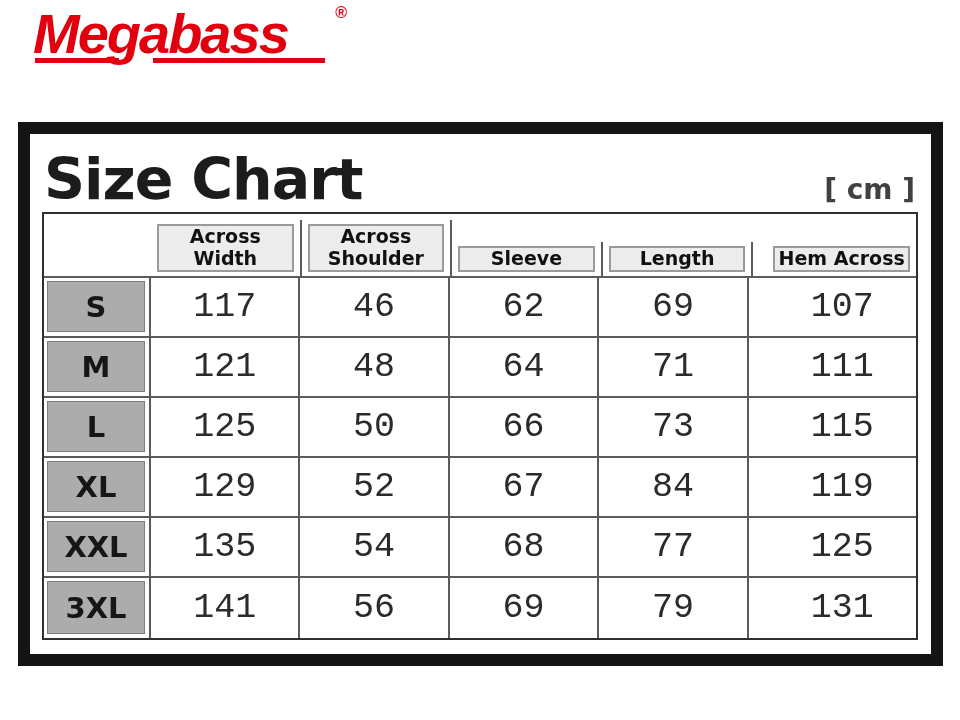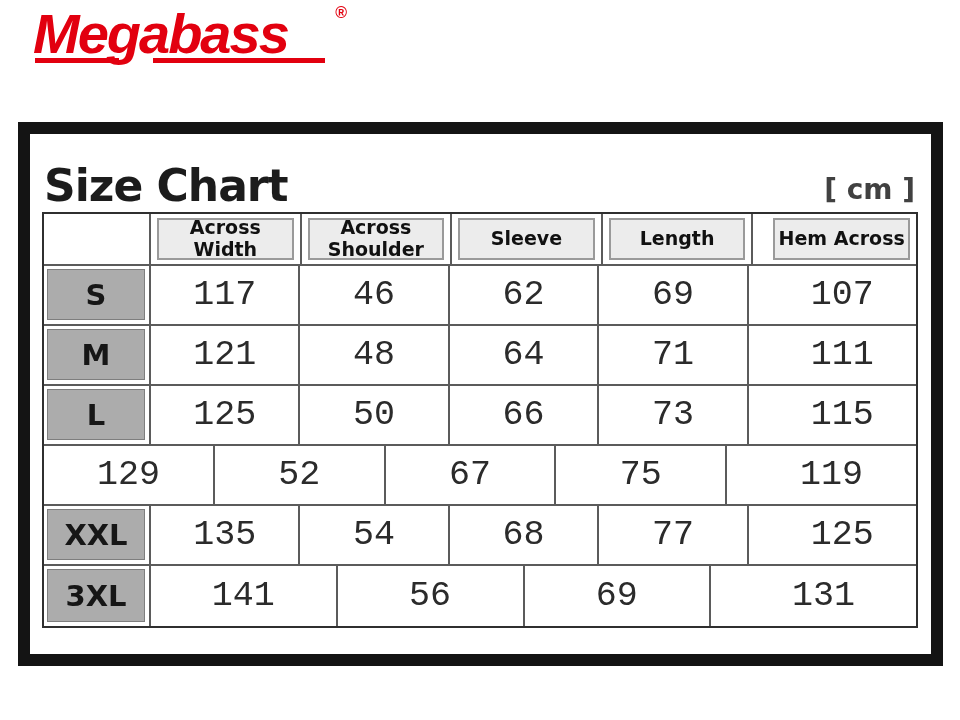--- a/index.html
+++ b/index.html
@@ -34,21 +34,21 @@
     width:925px; height:544px;
     border:12px solid #141414;
     background:#ffffff;
   }
   .chart-header {
     display:flex; justify-content:space-between; align-items:flex-end;
     padding:10px 16px 0 14px; height:74px;
   }
   .chart-title {
     font-family:"DejaVu Sans", sans-serif;
-    font-weight:bold; font-size:44px; line-height:1.0;
+    font-weight:bold; font-size:57px; line-height:1.0;
     letter-spacing:-1px; color:#1c1c1c;
   }
   .unit-label {
     font-family:"DejaVu Sans", sans-serif;
     font-weight:bold; font-size:28px; color:#414141;
     padding-bottom:2px;
   }
 
   
   .size-table {
@@ -60,21 +60,21 @@
   .trow { display:flex; border-bottom:2px solid #5b5b5b; }
   .trow:last-child { border-bottom:none; }
   .cell {
     border-right:2px solid #5b5b5b;
     display:flex; align-items:center; justify-content:center;
     background:#ffffff;
   }
   .cell:last-child { border-right:none;padding-left:20px; }
   .c0 { width:107px; flex:none; }
   .cv { flex:1; }
-  .thead { height:52px; }
+  .thead { height:64px;align-items:flex-end; }
   .tdata { height:60px; }
 
   .head-cell { padding:4px 6px; }
   .head-box {
     width:100%; height:100%;
     background:#ececec; border:2px solid #9a9a9a;
     display:flex; align-items:center; justify-content:center;
     text-align:center;
     font-family:"DejaVu Sans", sans-serif;
     font-weight:bold; font-size:19px; line-height:1.15; color:#111111;
@@ -159,24 +159,27 @@
         <div class="size-box">L</div>
       </div>
       <div class="cell cv val">125</div>
       <div class="cell cv val">50</div>
       <div class="cell cv val">66</div>
       <div class="cell cv val">73</div>
       <div class="cell cv val">115</div>
     </div>
 
     <div class="trow tdata">
+      <div class="cell c0 size-cell">
+        <div class="size-box">XL</div>
+      </div>
       <div class="cell cv val">129</div>
       <div class="cell cv val">52</div>
       <div class="cell cv val">67</div>
-      <div class="cell cv val">75</div>
+      <div class="cell cv val">84</div>
       <div class="cell cv val">119</div>
     </div>
 
     <div class="trow tdata">
       <div class="cell c0 size-cell">
         <div class="size-box">XXL</div>
       </div>
       <div class="cell cv val">135</div>
       <div class="cell cv val">54</div>
       <div class="cell cv val">68</div>
@@ -184,17 +187,18 @@
       <div class="cell cv val">125</div>
     </div>
 
     <div class="trow tdata">
       <div class="cell c0 size-cell">
         <div class="size-box">3XL</div>
       </div>
       <div class="cell cv val">141</div>
       <div class="cell cv val">56</div>
       <div class="cell cv val">69</div>
+      <div class="cell cv val">79</div>
       <div class="cell cv val">131</div>
     </div>
 
   </div>
 </div>
 
 </body></html>

